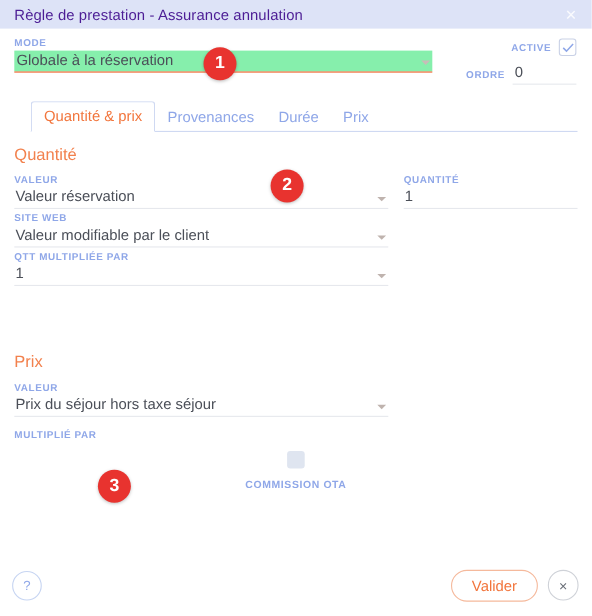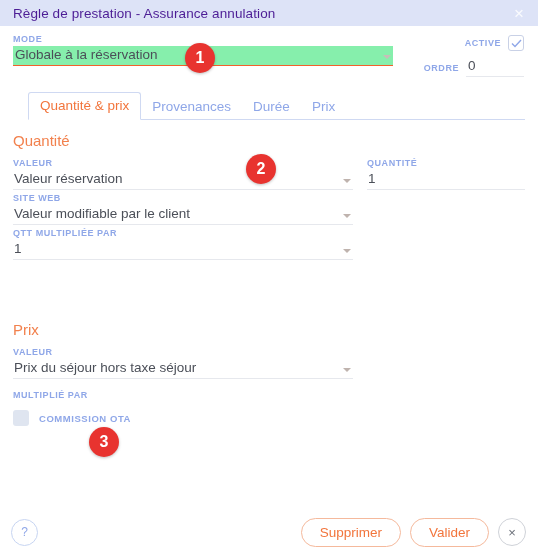--- a/index.html
+++ b/index.html
@@ -184,20 +184,21 @@
     overflow: hidden;
   }
 
   .spacer-big { height: 56px; }
 
   .commission-row {
     display: flex;
     align-items: center;
     gap: 10px;
     margin-top: 10px;
+    flex-direction: column;
   }
   .checkbox-empty {
     width: 16px; height: 16px;
     border-radius: 3px;
     background: #dfe5f0;
     cursor: pointer;
   }
   .commission-label {
     font-size: 9.5px;
     letter-spacing: .55px;
@@ -387,17 +388,16 @@
 
 </div>
 
 <div class="badge" id="badge1">1</div>
 <div class="badge" id="badge2">2</div>
 <div class="badge" id="badge3">3</div>
 
 <div class="footer">
   <div class="help-btn">?</div>
   <div class="footer-right">
-    <button class="pill-btn">Supprimer</button>
     <button class="pill-btn">Valider</button>
     <div class="round-close">×</div>
   </div>
 </div>
 
 </body></html>

